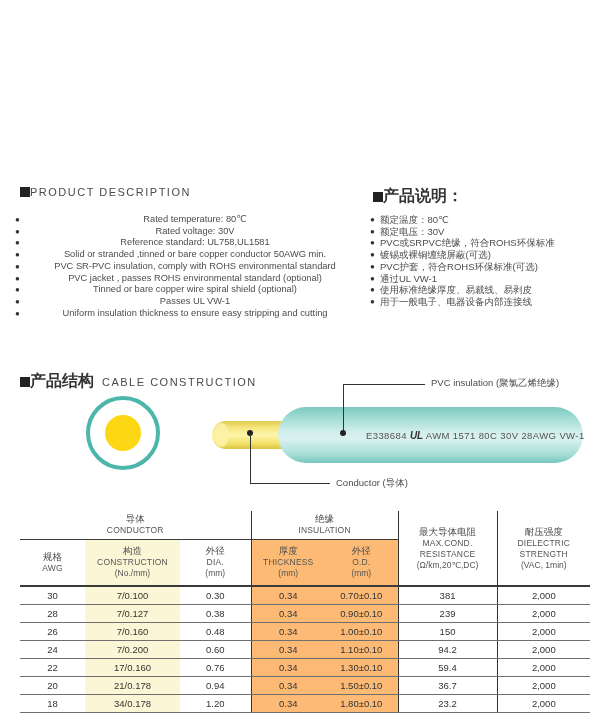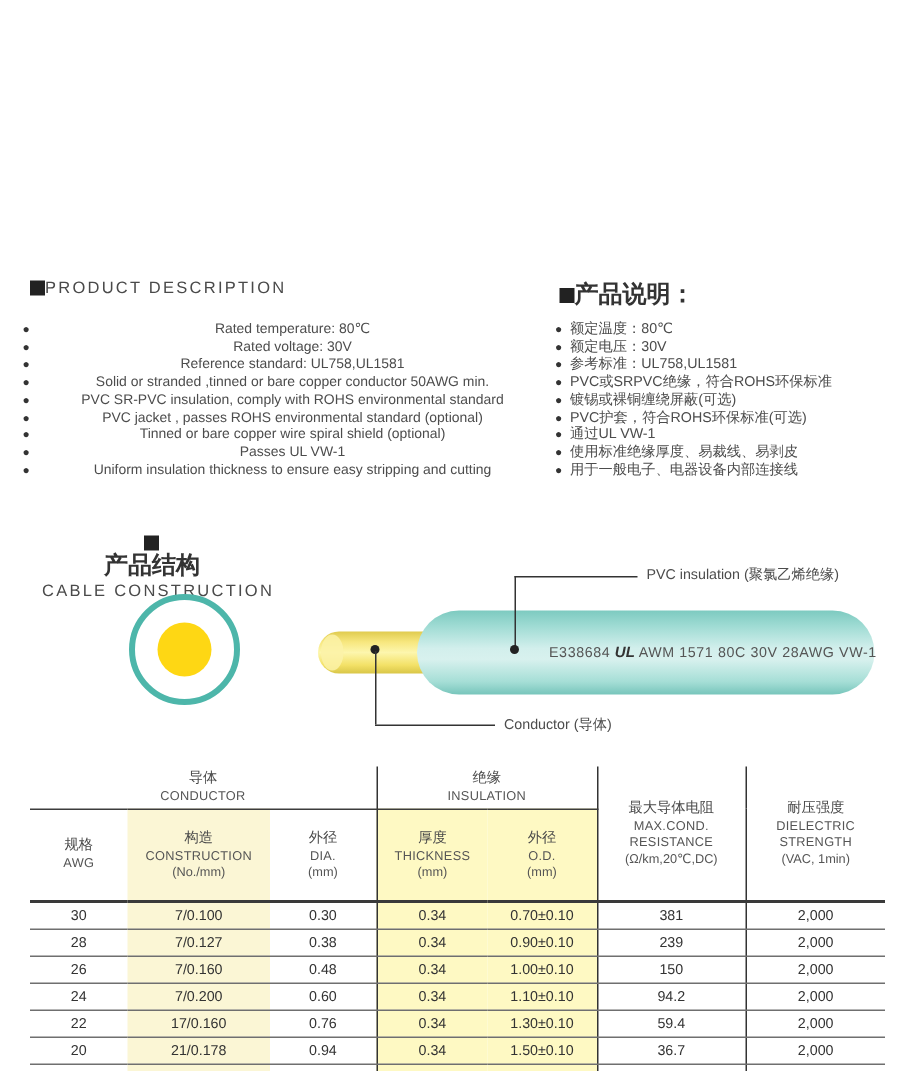--- a/index.html
+++ b/index.html
@@ -37,24 +37,24 @@
   .leader-dot { position:absolute; width:6px; height:6px; border-radius:50%; background:#222; z-index:3; }
   .dia-label { position:absolute; font-size:9.5px; color:#4c4c4c; white-space:nowrap; z-index:3; }
 
   
   table.spec { position:absolute; left:20px; top:511px; width:570px; border-collapse:collapse; table-layout:fixed; }
   table.spec th, table.spec td { font-weight:normal; text-align:center; vertical-align:middle; padding:0; }
   .grp { border-bottom:1.2px solid #3c3c3c; height:28px; }
   .zh-l { font-size:9.5px; color:#4a4a4a; line-height:12px; display:block; }
   .en-l { font-size:8.5px; color:#555; line-height:11px; display:block; letter-spacing:.2px; }
   .unit-l { font-size:8.5px; color:#555; line-height:11px; display:block; }
-  .subrow th { height:62px; border-bottom:2px solid #3a3a3a; }
+  .subrow th { height:47px; border-bottom:2px solid #3a3a3a; }
   .brd-r { border-right:1.5px solid #333; }
   .bg-y { background:#fbf6d5; }
-  .bg-b { background:#fef9c3; }
+  .bg-b { background:#fdba74; }
   tbody td { height:18px; font-size:9.5px; color:#333; border-bottom:1.5px solid #6f6f6f; }
 </style>
 </head>
 <body>
 
 <div class="page">
 
   <div class="sec-header" style="left:20px; top:186px;">
     <span class="sq"></span>
     <span class="h-en">PRODUCT DESCRIPTION</span>
@@ -71,30 +71,29 @@
       <li>Solid or stranded ,tinned or bare copper conductor 50AWG min.</li>
       <li>PVC SR-PVC insulation, comply with ROHS environmental standard</li>
       <li>PVC jacket , passes ROHS environmental standard (optional)</li>
       <li>Tinned or bare copper wire spiral shield (optional)</li>
       <li>Passes UL VW-1</li>
       <li>Uniform insulation thickness to ensure easy stripping and cutting</li>
     </ul>
   <ul class="bullets zh" style="left:370px; top:214px; width:232px;">
       <li>额定温度：80℃</li>
       <li>额定电压：30V</li>
-      <li>参考标准：UL758,UL1581</li>
       <li>PVC或SRPVC绝缘，符合ROHS环保标准</li>
       <li>镀锡或裸铜缠绕屏蔽(可选)</li>
       <li>PVC护套，符合ROHS环保标准(可选)</li>
       <li>通过UL VW-1</li>
       <li>使用标准绝缘厚度、易裁线、易剥皮</li>
       <li>用于一般电子、电器设备内部连接线</li>
     </ul>
 
-  <div class="sec-header" style="left:20px; top:357px;flex-direction:column;">
+  <div class="sec-header" style="left:20px; top:371px;">
     <span class="sq"></span>
     <span class="h-zh">产品结构</span>
     <span class="h-en" style="margin-left:8px;">CABLE CONSTRUCTION</span>
   </div>
 
   <div class="cross-ring">
     <div class="cross-core"></div>
   </div>
 
   <div class="rod">

